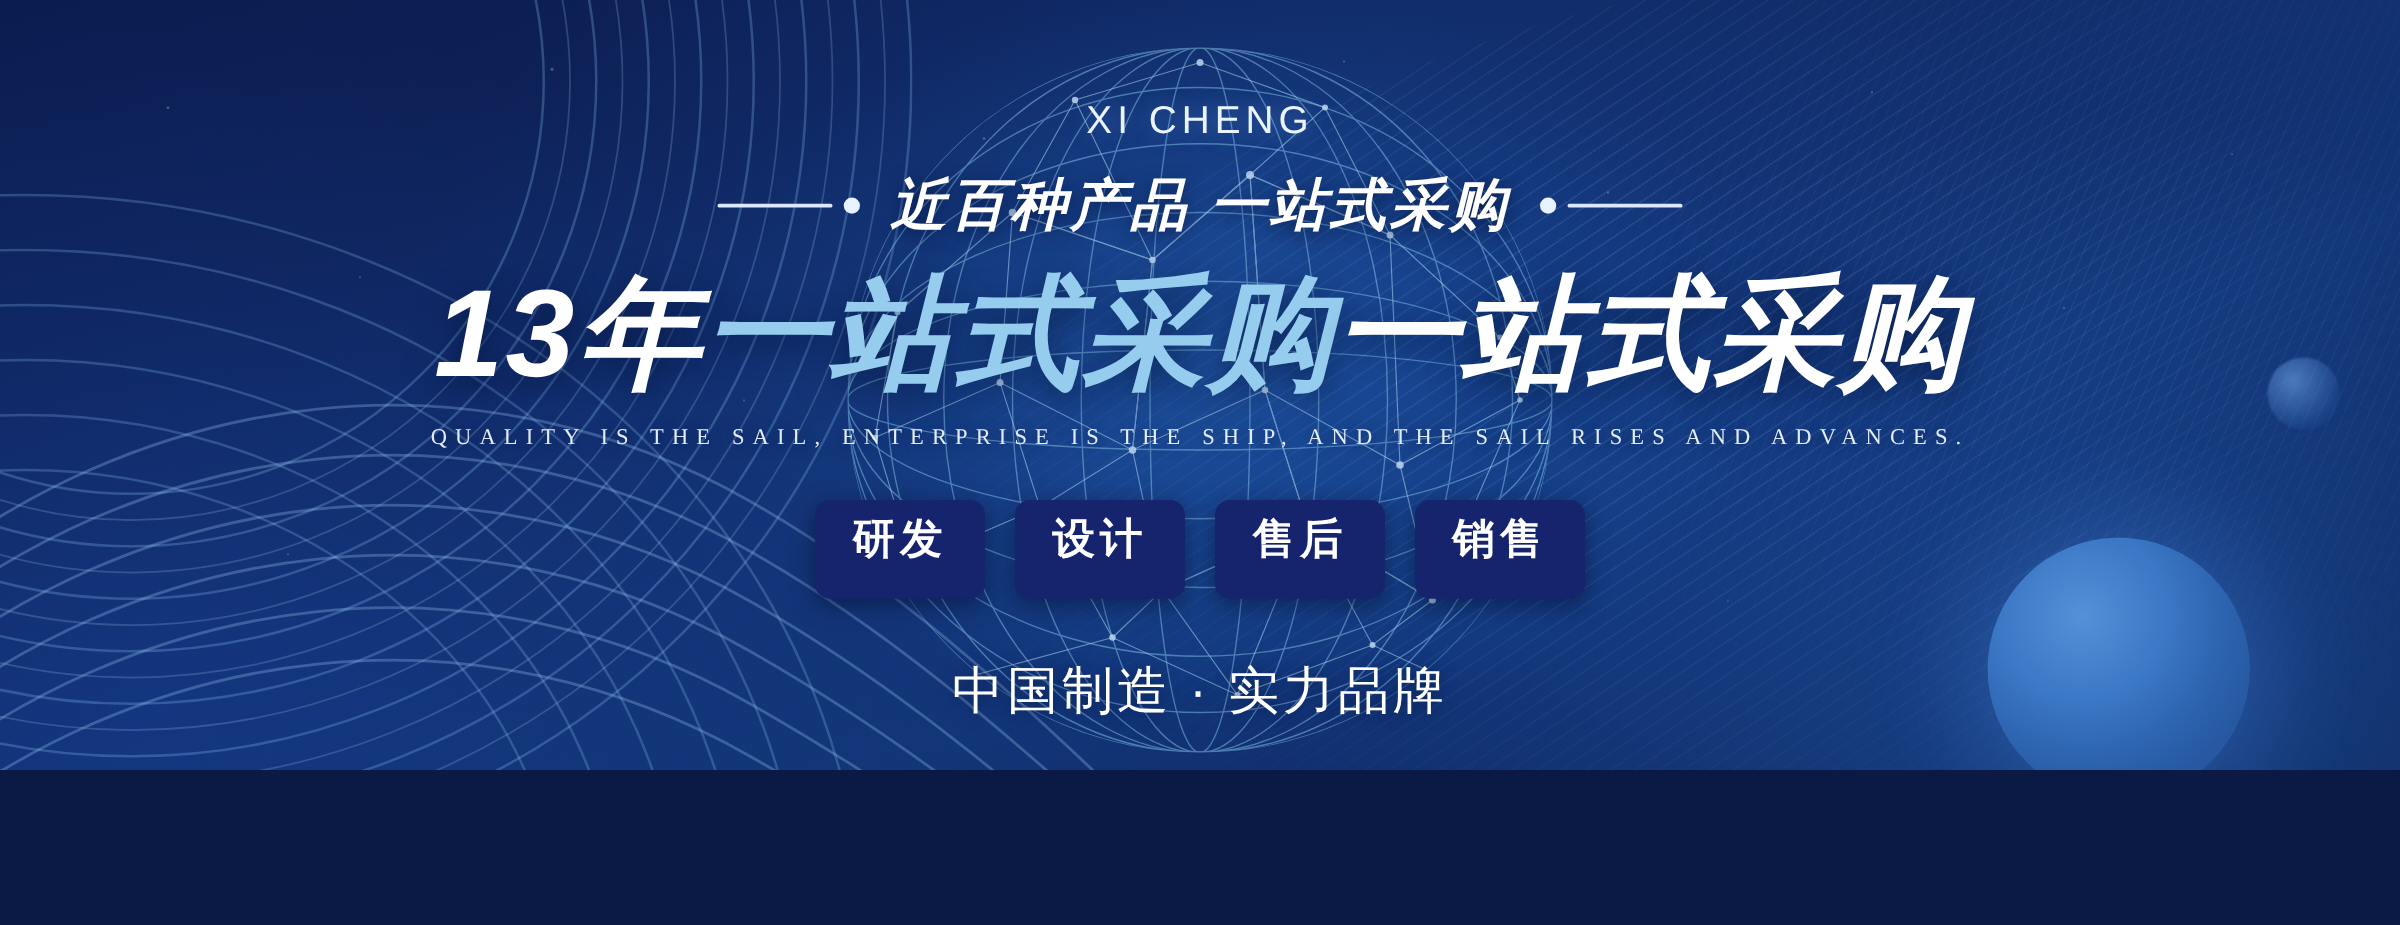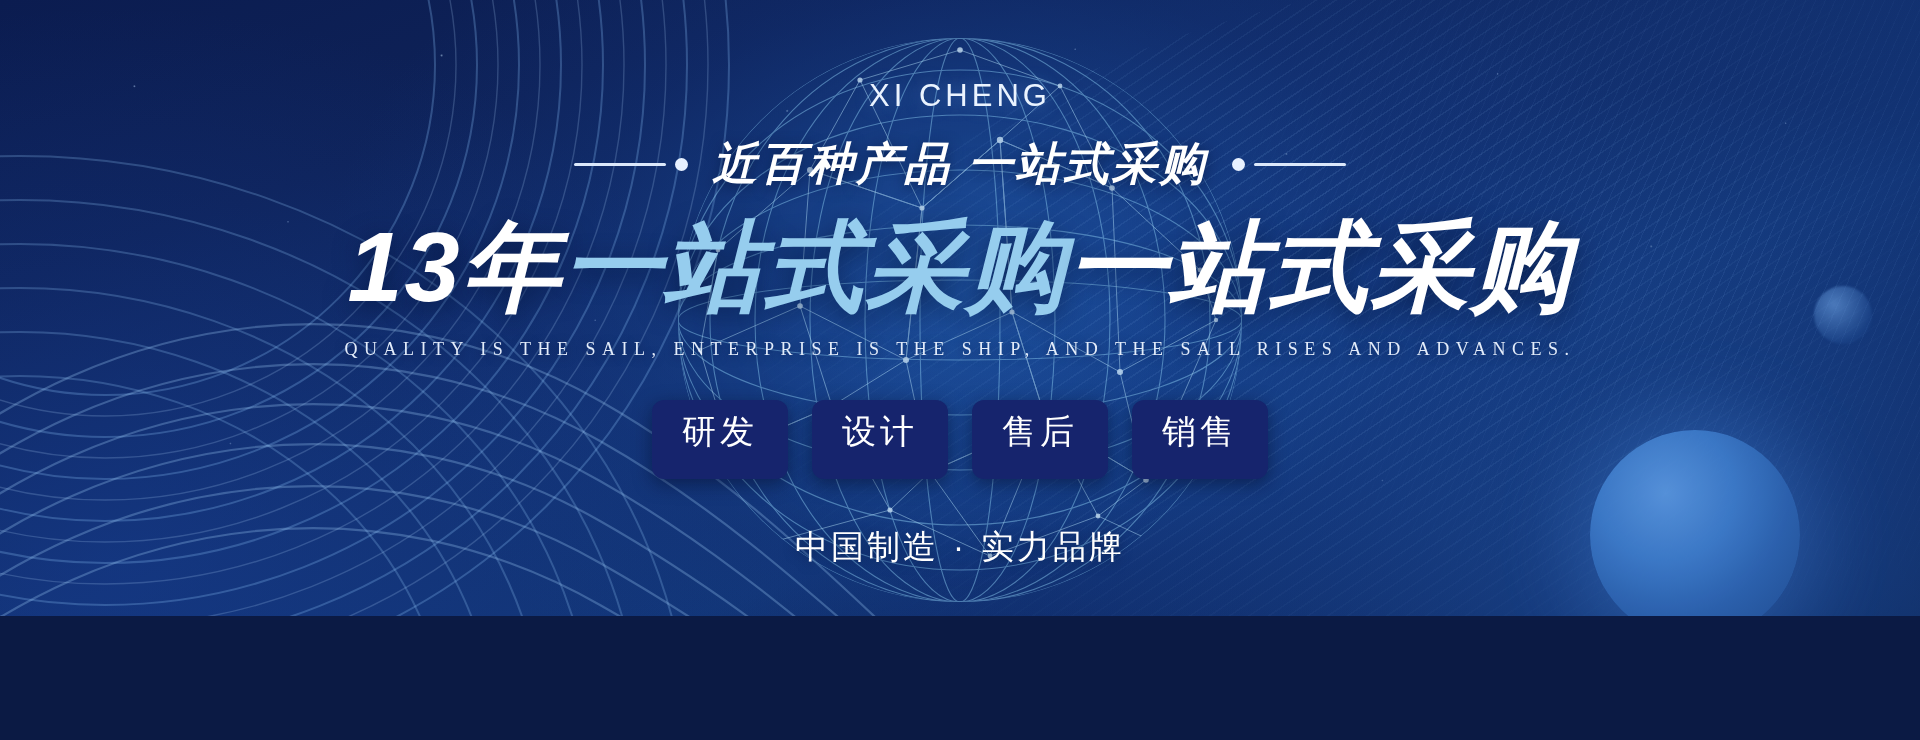--- a/index.html
+++ b/index.html
@@ -149,33 +149,33 @@
     text-shadow:0 2px 10px rgba(5,20,60,.6);
   }
 
   .pills{
     display:flex;gap:24px;margin-top:40px;
   }
   .pill{
     background:#16246d;
     color:#ffffff;
     font-size:34px;
-    font-weight:400;
+    font-weight:700;
     letter-spacing:4px;
     padding:12px 30px 28px;
     border-radius:12px;
     box-shadow:0 5px 18px rgba(3,12,42,.5);
     line-height:1.15;
     cursor:pointer;
   }
 
   .footer-line{
     margin-top:46px;
     color:#ffffff;
-    font-size:33px;
+    font-size:41px;
     letter-spacing:3px;
     font-weight:400;
     text-shadow:0 2px 12px rgba(5,20,60,.6);
   }
   .footer-line .mid{padding:0 14px;}
 </style>
 </head>
 <body>
 
 <div class="banner">

